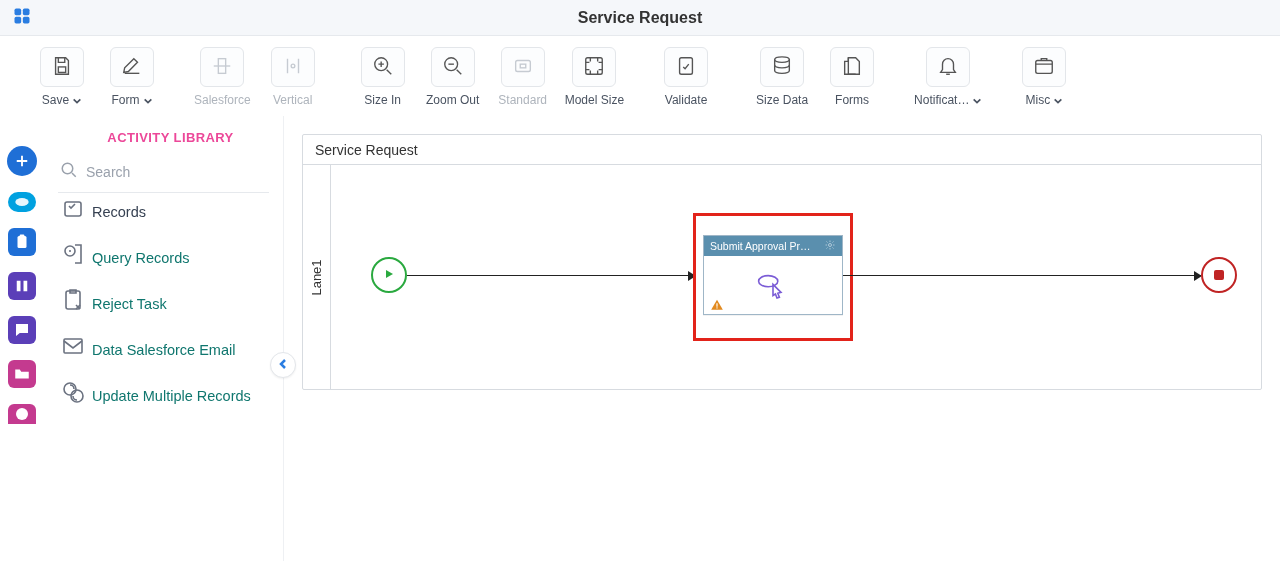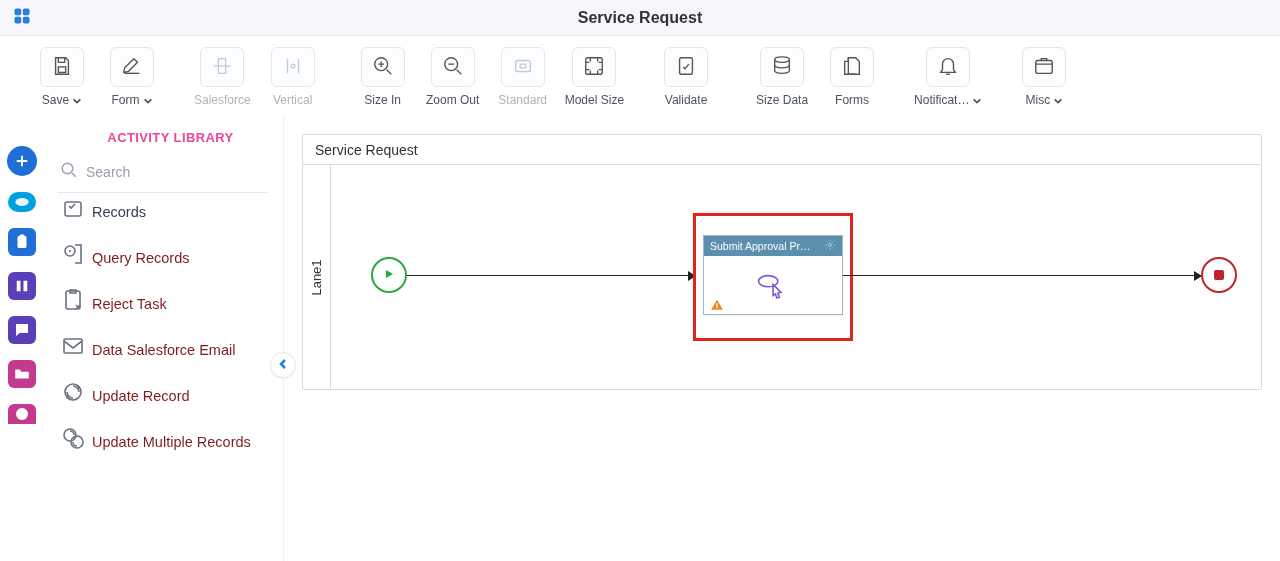--- a/index.html
+++ b/index.html
@@ -128,21 +128,21 @@
     display: flex; align-items: flex-end; gap: 6px;
     padding: 10px 0 10px 2px;
     margin-right: 10px;
     cursor: grab;
   }
   .lib-item .ic {
     width: 26px; height: 26px; flex: none;
     display:flex; align-items:center; justify-content:center;
   }
   .lib-item .ic svg { width:24px; height:24px; stroke:#6b7280; fill:none; stroke-width:1.6; }
-  .lib-item .lbl { font-size: 14.5px; color:#7f1d1d; line-height:1.25; }
+  .lib-item .lbl { font-size: 14.5px; color:#0f766e; line-height:1.25; }
   .lib-item.truncated .lbl { color:#364152; }
   .lib-item.highlight { border: 2px solid #e2231a; border-radius:4px; padding:10px 8px; margin-right:8px;}
   .collapse-handle {
     position: absolute; right: -13px; top: 236px;
     width: 26px; height:26px; background:#fff; border:1px solid #e3e6ea;
     border-radius:50%; display:flex; align-items:center; justify-content:center;
     box-shadow: 0 1px 2px rgba(0,0,0,0.06);
     cursor: pointer;
   }
   .collapse-handle svg { width:12px; height:12px; stroke:#2a7de1; fill:none; stroke-width:2.5; }
@@ -508,30 +508,20 @@
         <span class="lbl">Reject Task</span>
       </div>
       <div class="lib-item">
         <span class="ic">
             <svg viewBox="0 0 24 24">
               <rect x="3" y="5" width="18" height="14" rx="1"></rect>
               <path d="M3 7l9 7 9-7"></path>
             </svg>
           </span>
         <span class="lbl">Data Salesforce Email</span>
-      </div>
-      <div class="lib-item">
-        <span class="ic">
-            <svg viewBox="0 0 24 24">
-              <circle cx="12" cy="12" r="8"></circle>
-              <path d="M12 6a6 6 0 016 6M12 18a6 6 0 01-6-6"></path>
-              <path d="M16 5l2 2-2 2M8 19l-2-2 2-2"></path>
-            </svg>
-          </span>
-        <span class="lbl">Update Record</span>
       </div>
       <div class="lib-item">
         <span class="ic">
             <svg viewBox="0 0 24 24">
               <circle cx="9" cy="9" r="6"></circle>
               <circle cx="16" cy="16" r="6"></circle>
               <path d="M9 5a4 4 0 014 4M16 20a4 4 0 01-4-4"></path>
             </svg>
           </span>
         <span class="lbl">Update Multiple Records</span>

